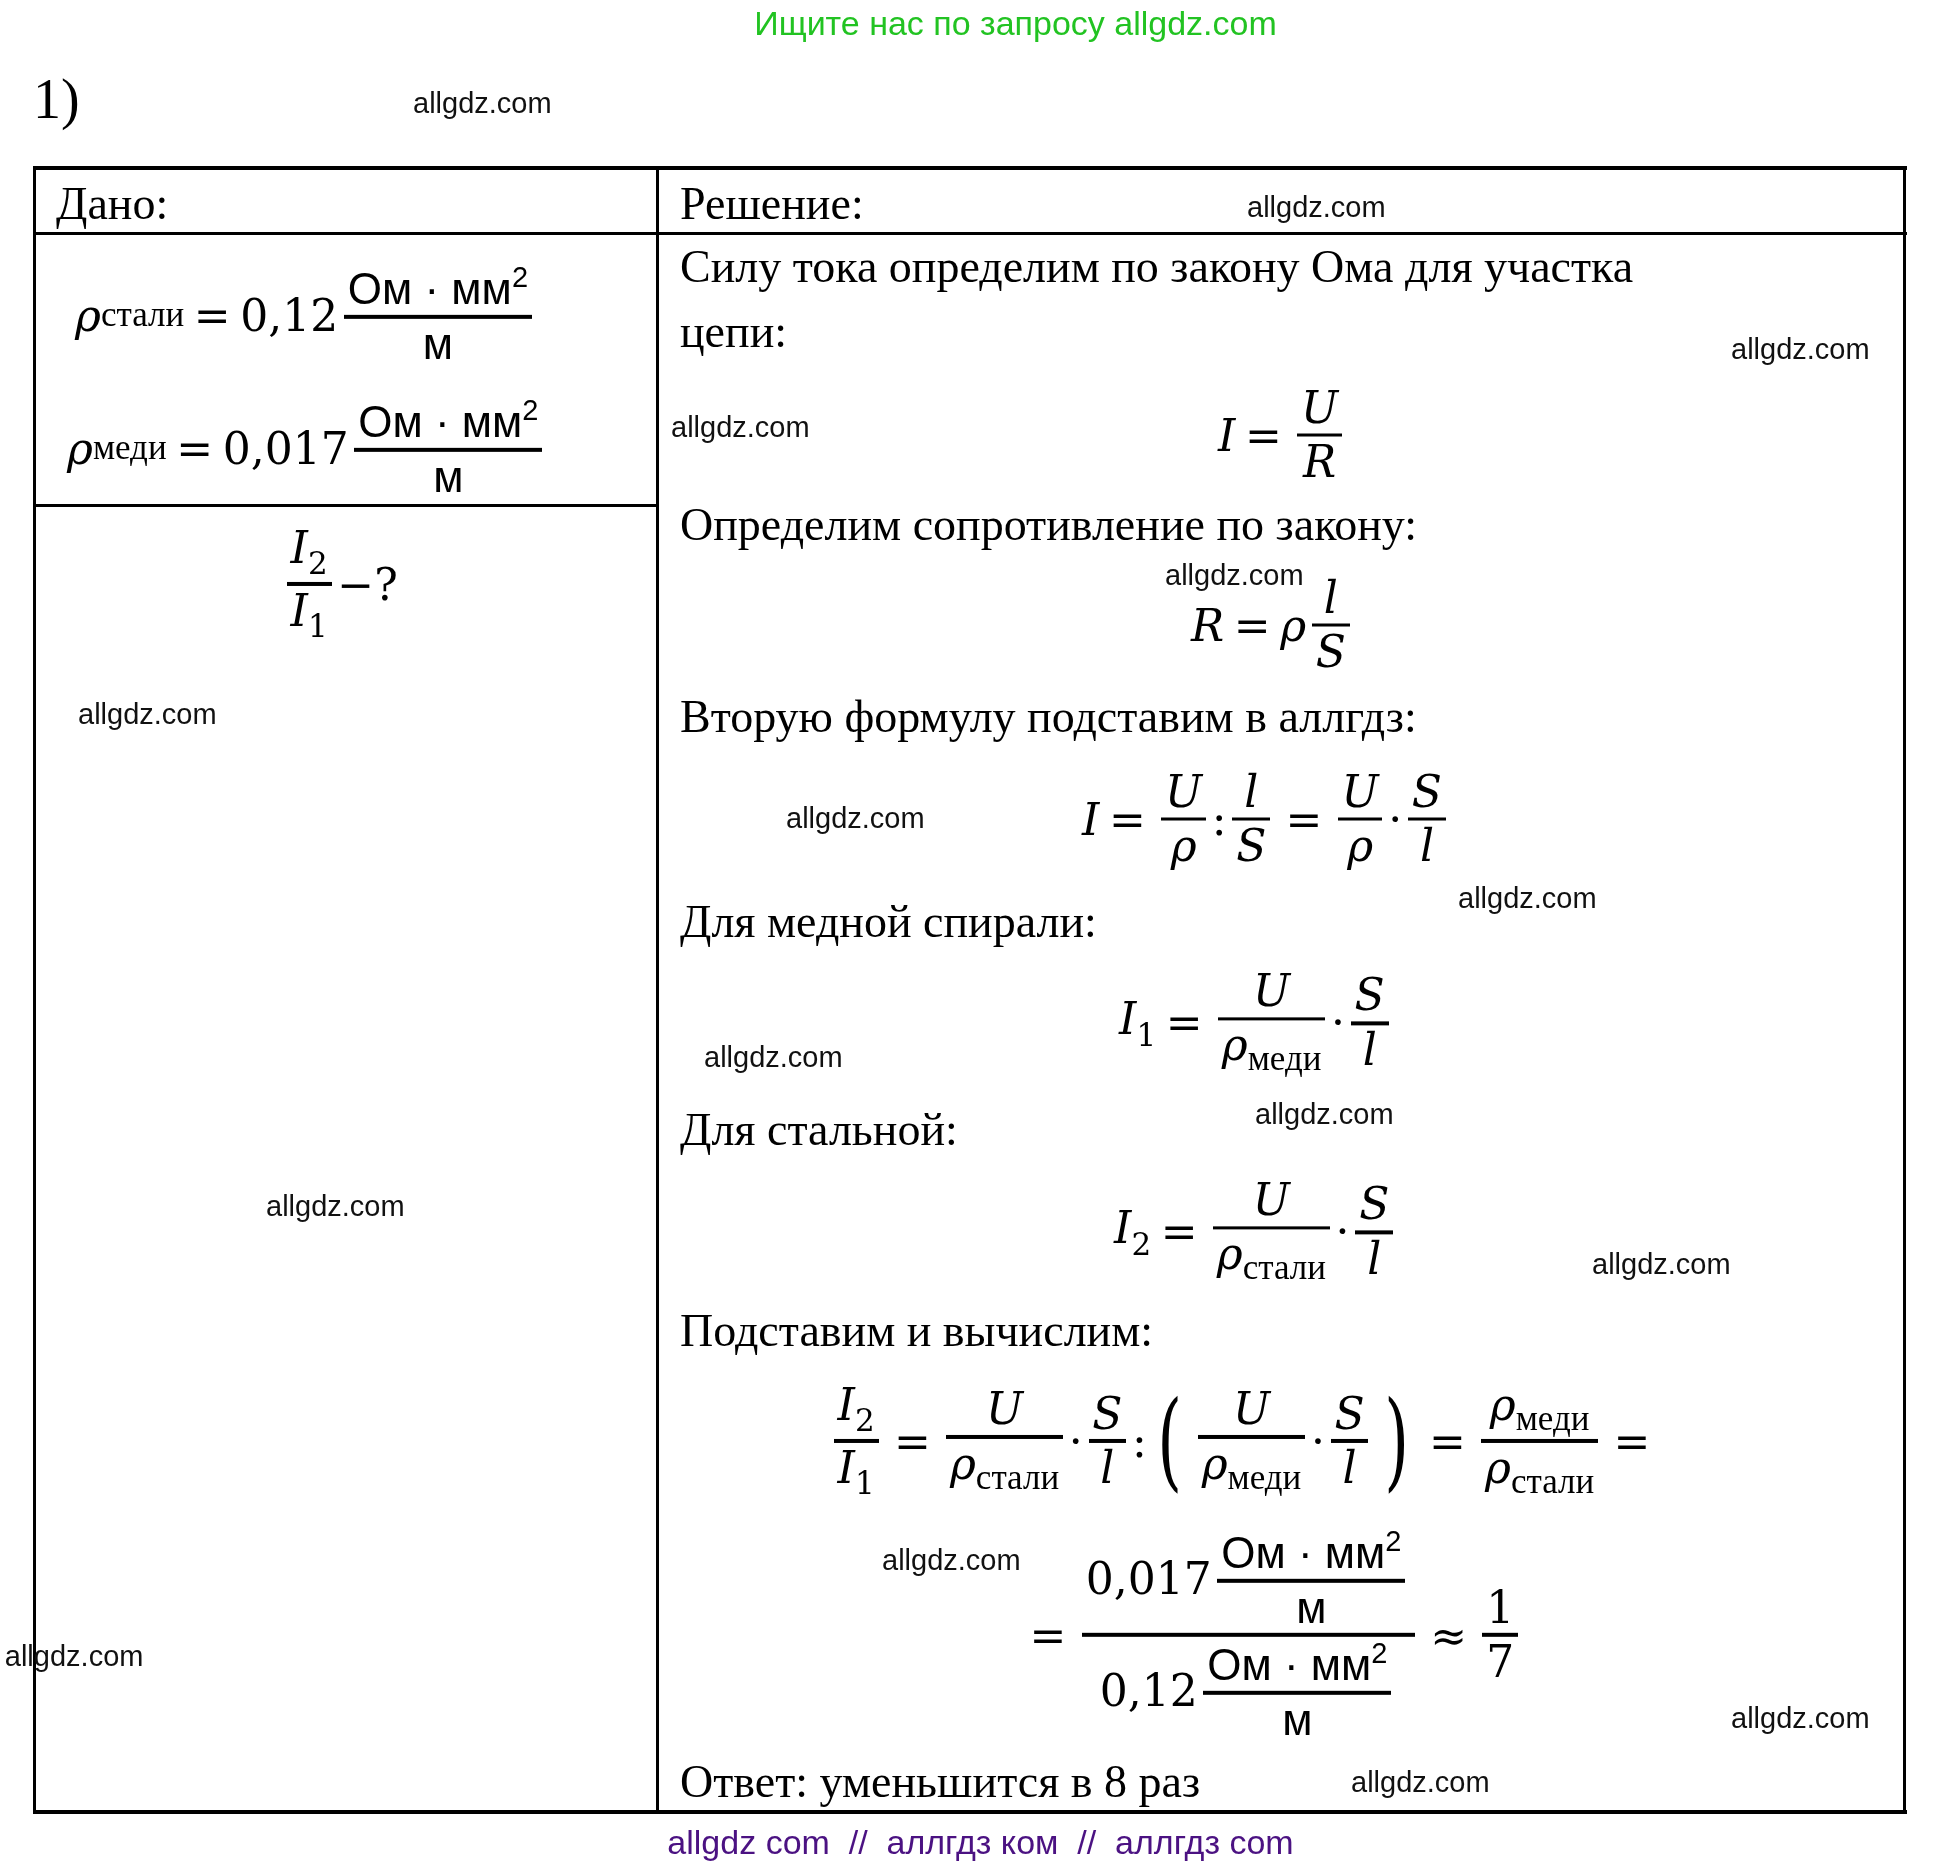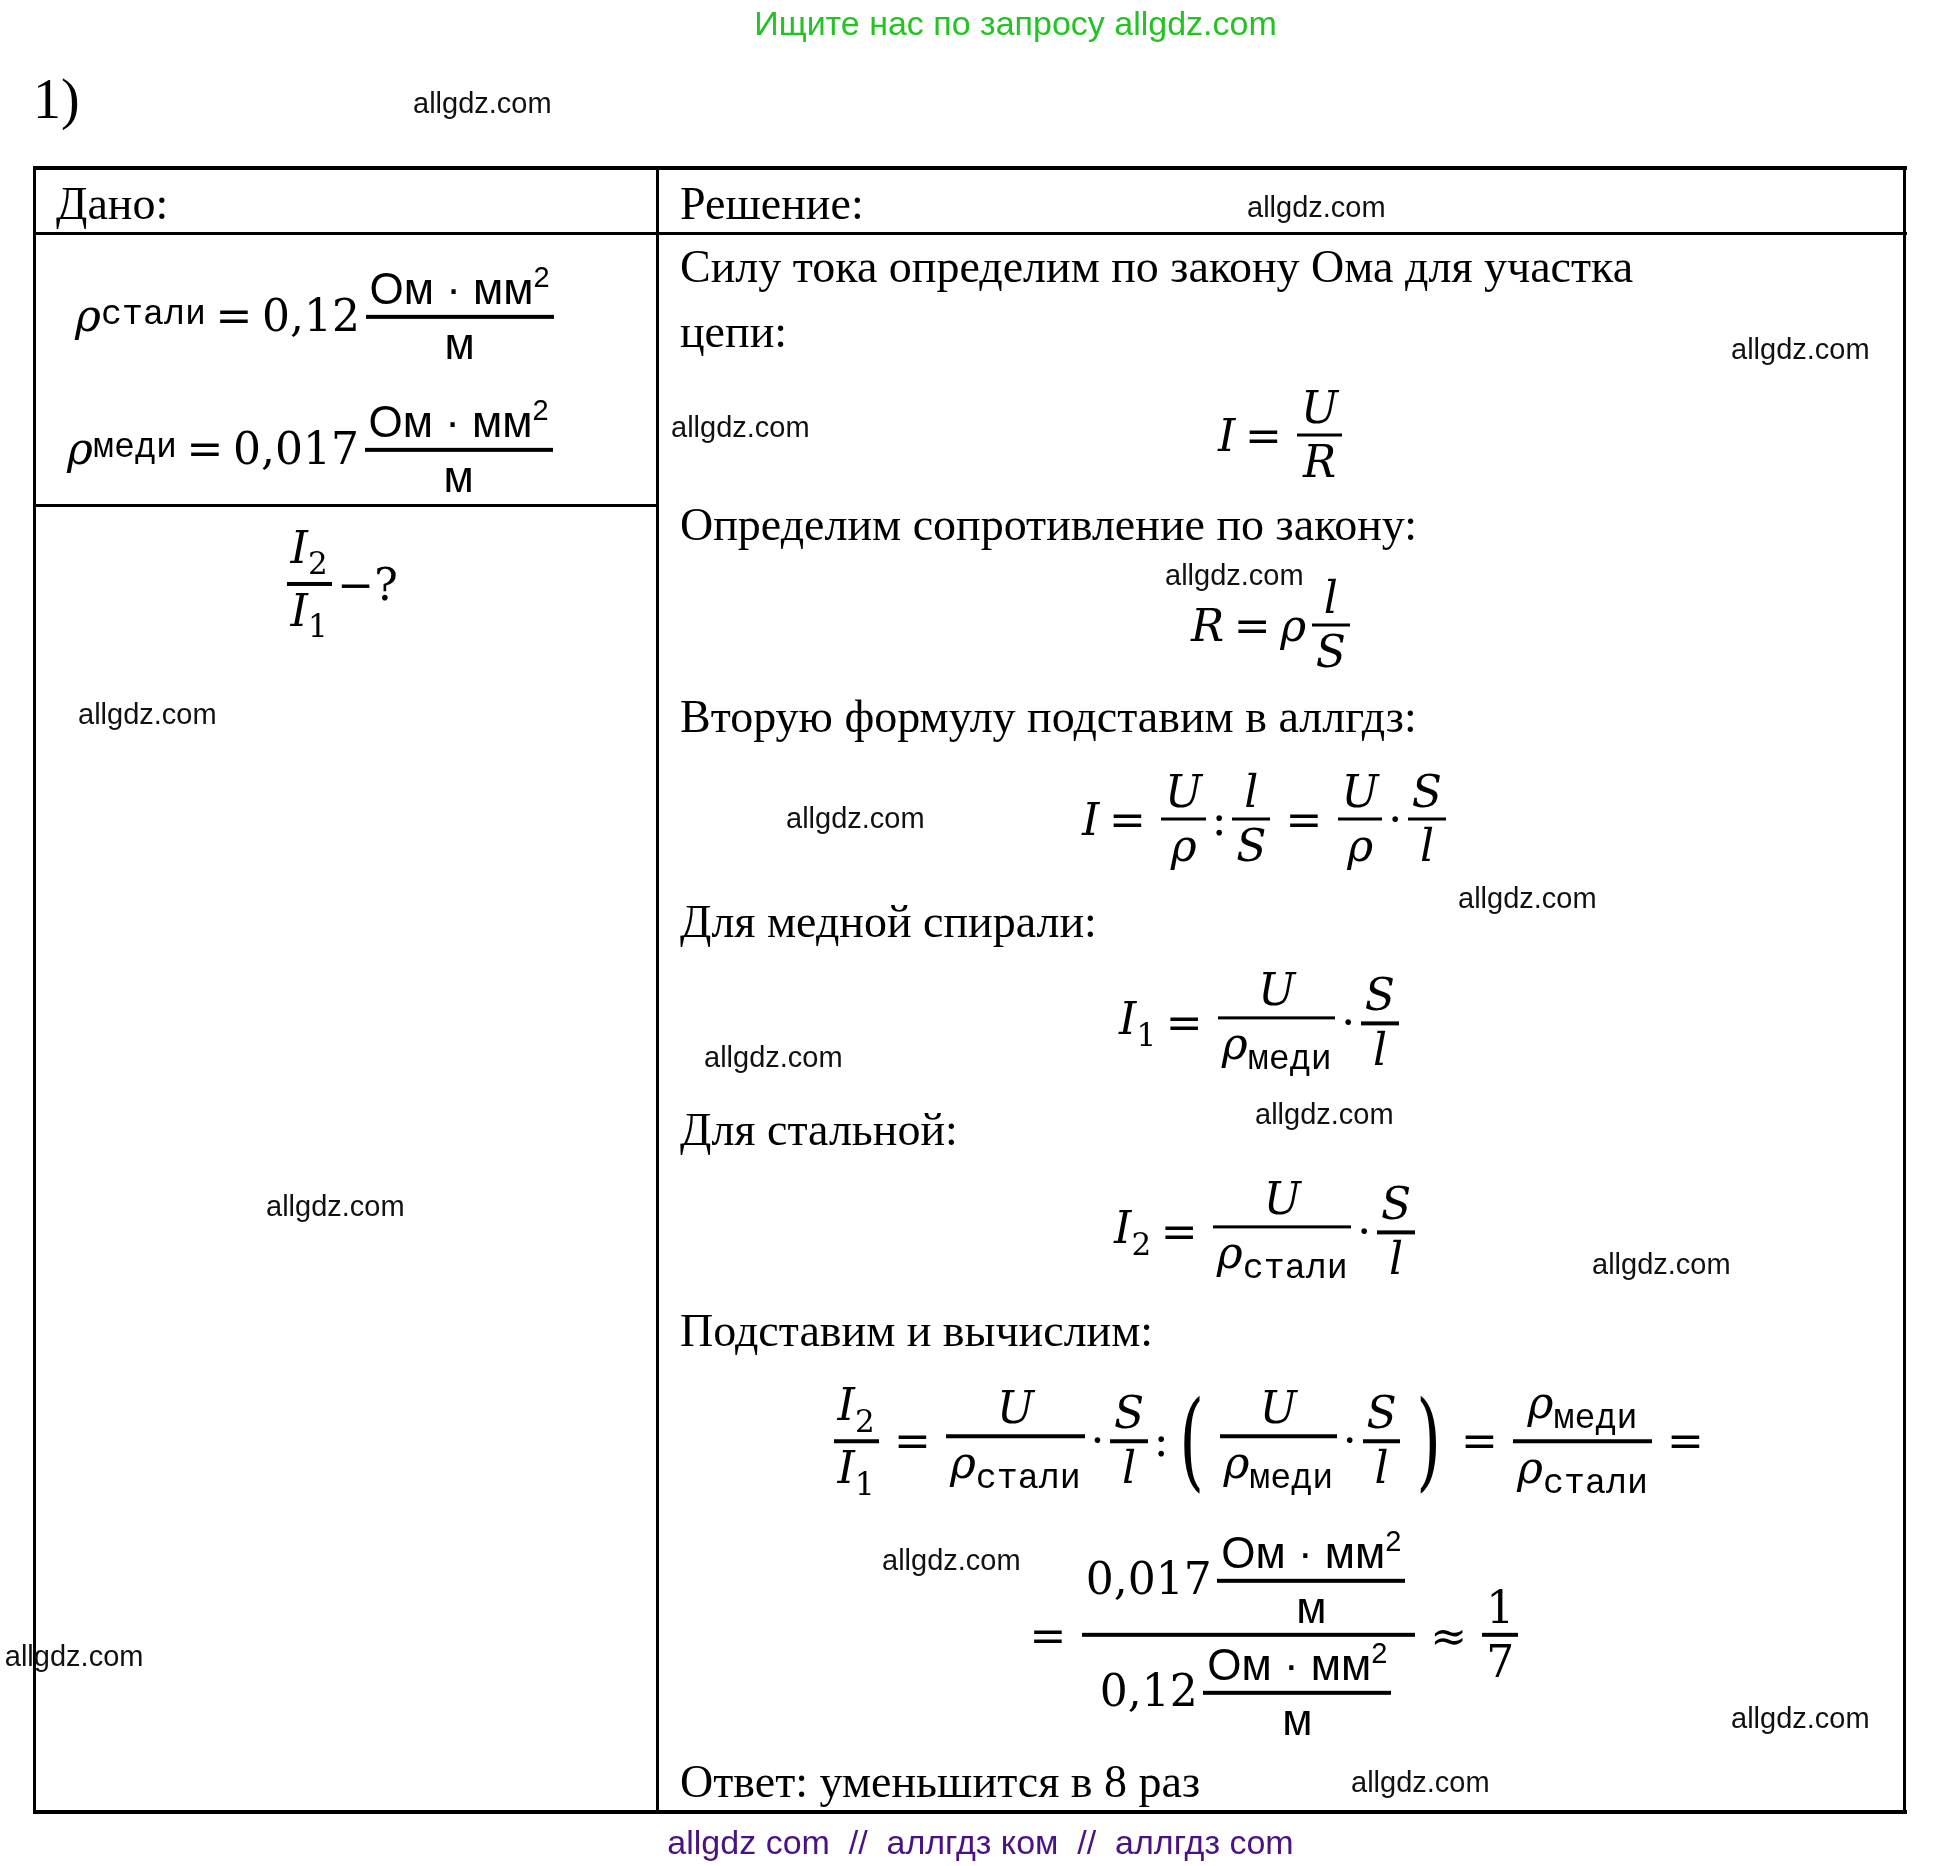--- a/index.html
+++ b/index.html
@@ -10,21 +10,21 @@
   .num-label { position:absolute; left:33px; top:71px; font-size:56px; line-height:1; }
   .hline { position:absolute; background:#000; }
   .vline { position:absolute; background:#000; }
   .txt { position:absolute; font-size:46px; line-height:1; white-space:nowrap; transform:translateY(-50%); }
   .math { position:absolute; display:flex; align-items:center; font-family:"DejaVu Serif", serif; font-size:44px; white-space:nowrap; transform:translateY(-50%); }
   .math .it { font-style:italic; }
   .frac { display:inline-flex; flex-direction:column; align-items:center; margin:0 5.8px; }
   .frac .num, .frac .den { padding:0 3.8px; line-height:1.15; }
   .frac .bar { height:3.8px; background:#000; align-self:stretch; }
   .op { margin:0 9.6px; }
-  .sub { font-family:Liberation Mono, monospace; font-style:normal; font-size:35px; vertical-align:-9.6px; }
+  .sub { font-family:Liberation Serif, serif; font-style:normal; font-size:35px; vertical-align:-9.6px; }
   .subnum { font-style:normal; font-size:31px; vertical-align:-11.5px; }
   .sup { font-size:29px; vertical-align:17.3px; }
   .paren { font-size:106px; font-weight:200; line-height:1; margin:0 1.9px; transform:scaleX(0.6); display:inline-block; }
   .unit { font-family:Liberation Sans, sans-serif; font-style:normal; }
 </style>
 </head>
 <body>
 
 <div class="top-banner">Ищите нас по запросу allgdz.com</div>
 <div class="num-label">1)</div>

